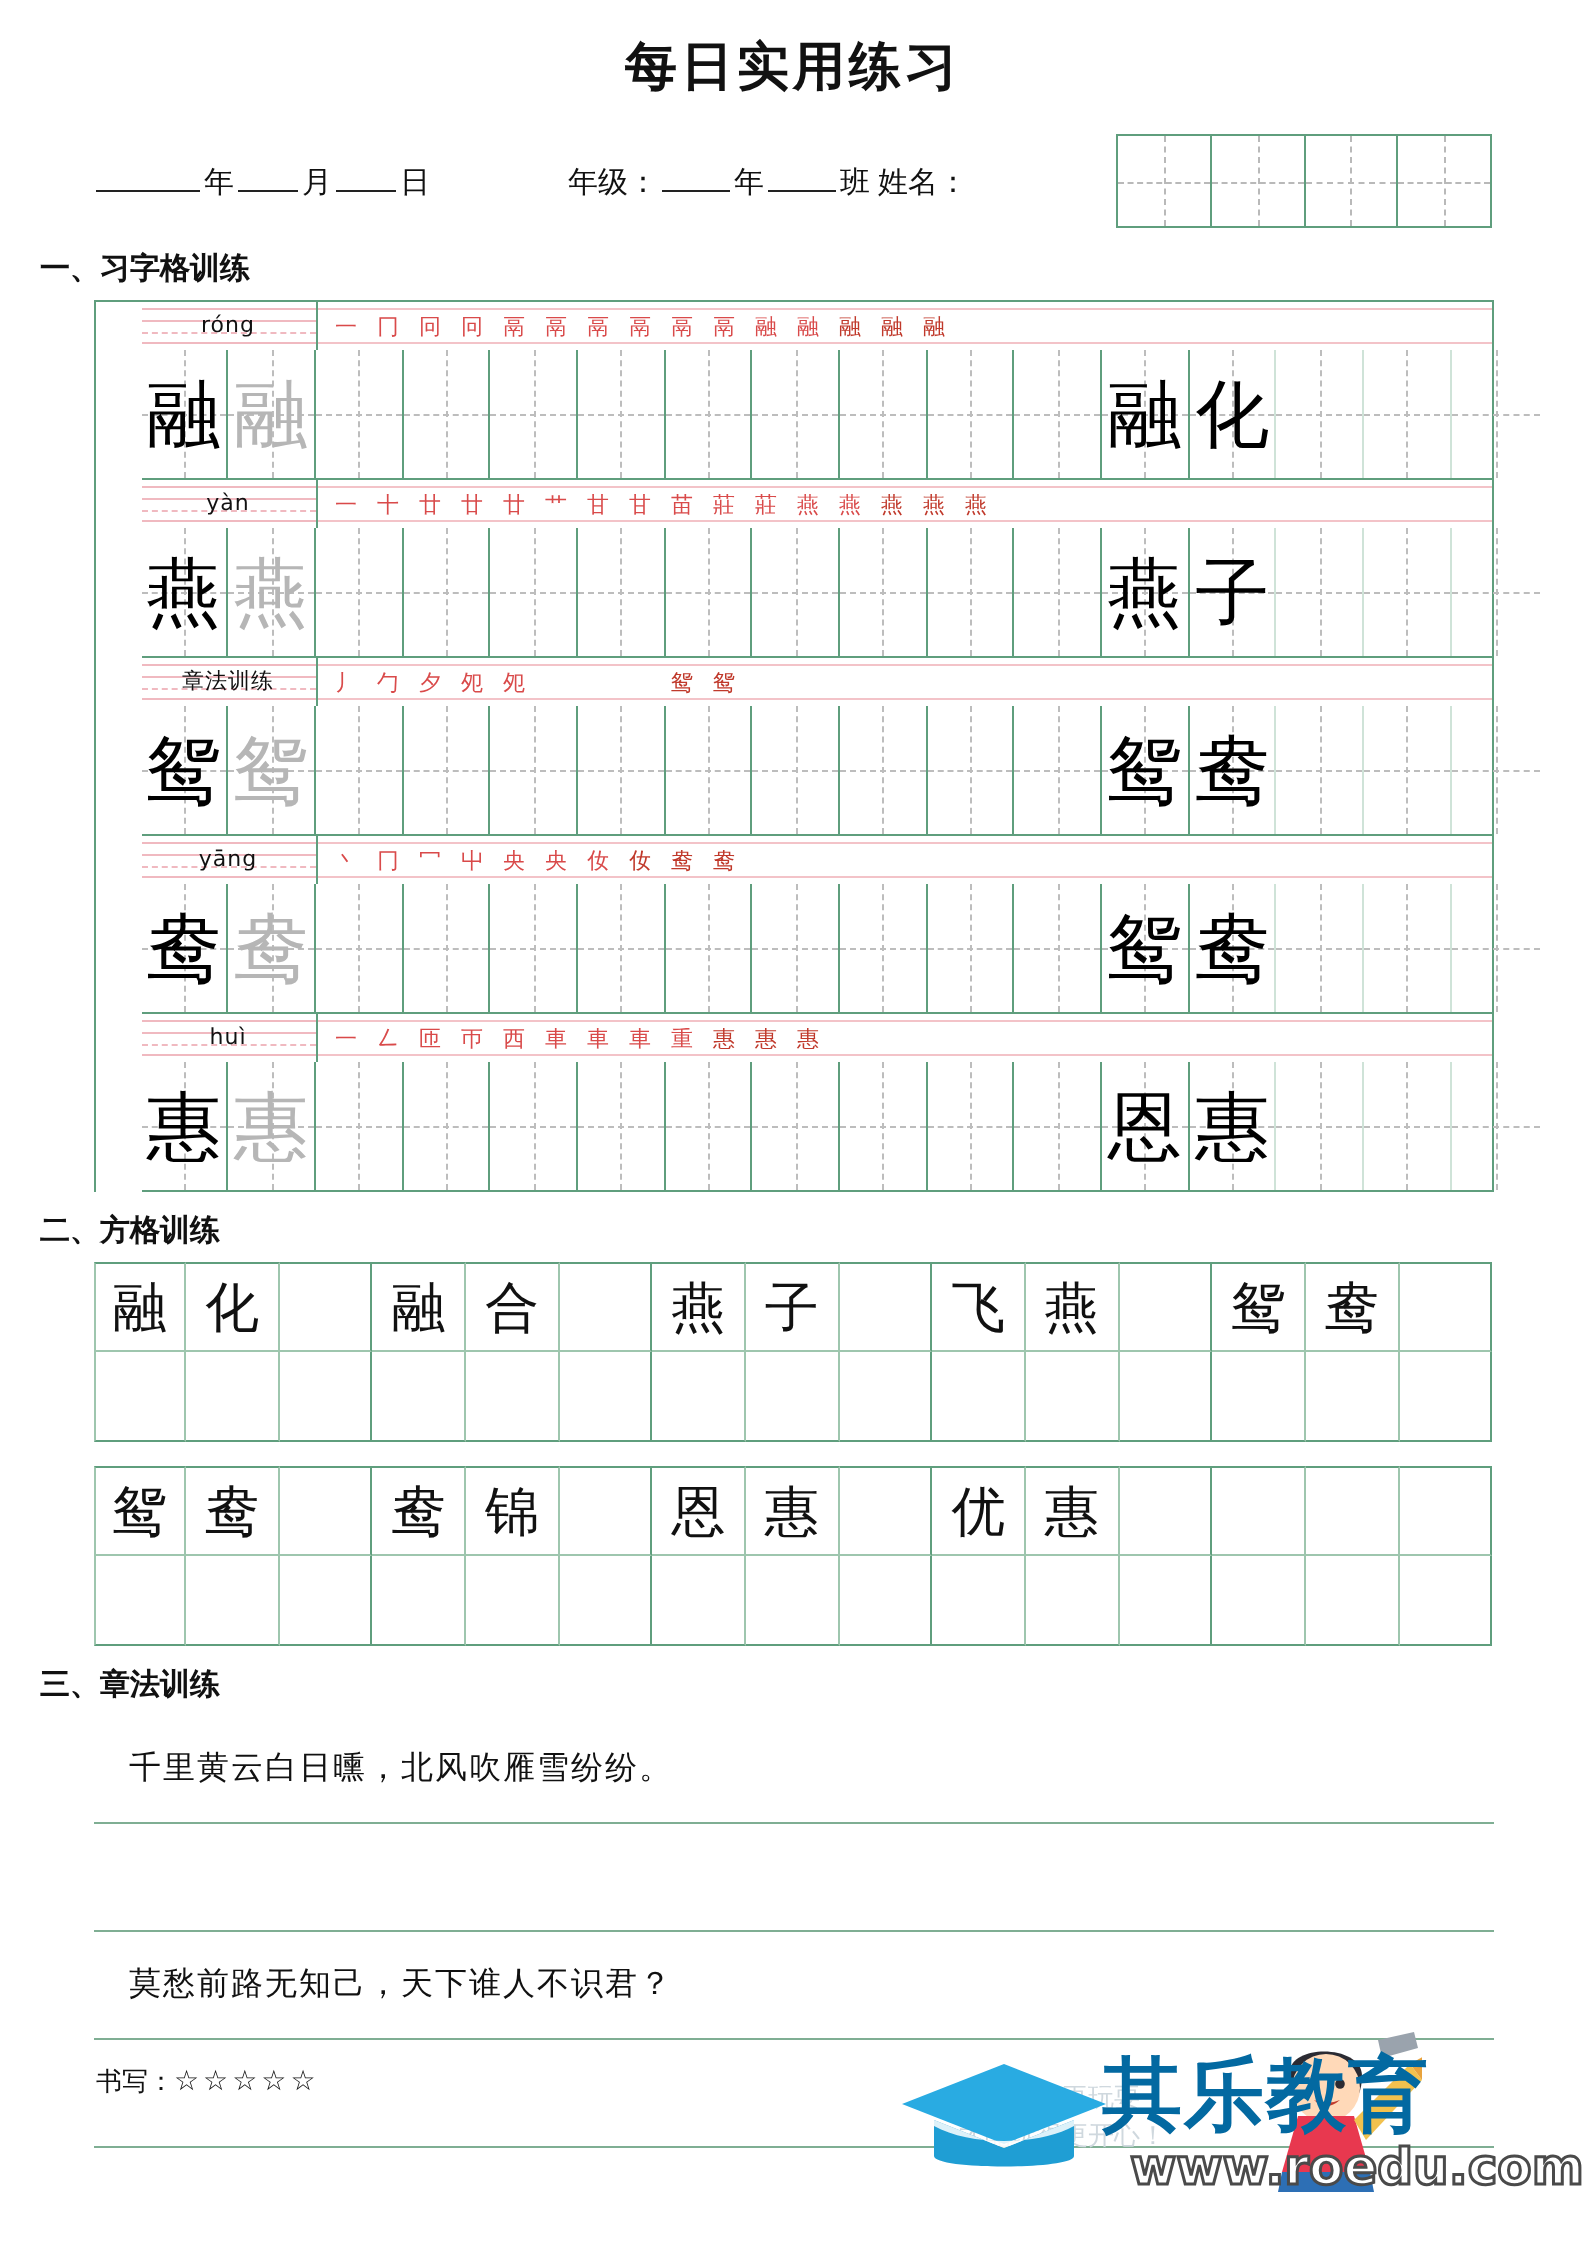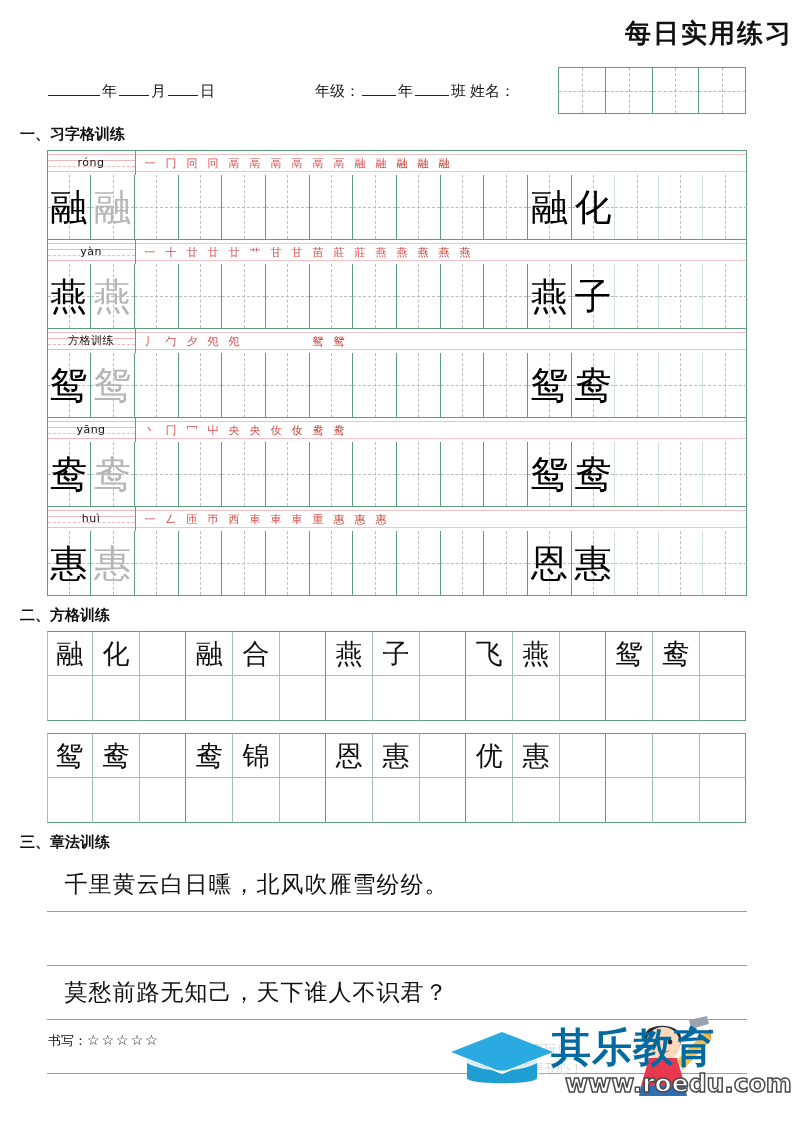--- a/index.html
+++ b/index.html
@@ -7,40 +7,40 @@
     width: 793px; height: 1122px;
     background: #ffffff;
     font-family: "Liberation Sans", "DejaVu Sans", sans-serif;
     color: #111;
     overflow: hidden;
   }
   .page { position: relative; width: 793px; height: 1122px; }
 
   
   .title {
-    text-align: right;
+    text-align: center;
     font-size: 26px;
     font-weight: bold;
     letter-spacing: 2px;
     padding-top: 16px;
     font-family: "DejaVu Sans", "Liberation Sans", sans-serif;
   }
   .hdr-line {
     position: relative;
     height: 56px;
     margin: 8px 0 0 0;
     padding: 0 48px;
     display: flex;
     align-items: flex-end;
     font-size: 15px;
   }
   .date-group { display: flex; align-items: baseline; margin-bottom: 14px; }
   .meta-group {
     display: flex; align-items: baseline;
-    margin-left: 96px; margin-bottom: 14px;
+    margin-left: 65px; margin-bottom: 14px;
   }
   .blank-u { display: inline-block; border-bottom: 1.3px solid #222; }
   .b-lg { width: 52px; }
   .b-md { width: 30px; }
   .b-sm { width: 34px; }
   .lbl { padding: 0 2px; }
 
   
   .name-grid {
     position: absolute;
@@ -74,21 +74,21 @@
     font-family: "DejaVu Sans", "Liberation Sans", sans-serif;
   }
 
   
   .xzg {
     margin: 0 auto;
     width: 700px;
     border: 1.2px solid #5f9e7d;
     border-bottom: none;
   }
-  .xzg-row { border-bottom: 1.2px solid #5f9e7d; }
+  .xzg-row { border-bottom: 1.2px solid #5f9e7d; margin-left: 23px; }
 
   .top-strip { display: flex; height: 24px; }
   .py-box {
     width: 88px; flex: none;
     position: relative;
     border-right: 1.2px solid #5f9e7d;
     overflow: hidden;
   }
   
   .py-box .stave {
@@ -180,21 +180,21 @@
   .fg-row.last .fg-cell { border-bottom: 1.4px solid #5f9e7d; }
   .fg-gap { height: 12px; width: 100%; }
 
   
   .zf { margin: 4px auto 0; width: 700px; }
   .zf-line {
     height: 54px;
     border-bottom: 1.1px solid #7fae93;
     display: flex; align-items: center;
     padding-left: 18px;
-    font-size: 23px;
+    font-size: 16px;
     letter-spacing: 1px;
     font-family: "DejaVu Sans", "Liberation Serif", serif;
   }
   .zf-line.blank { }
 
   
   .footer {
     position: absolute; left: 48px; right: 48px; bottom: 14px;
     height: 76px;
   }
@@ -387,21 +387,21 @@
           </div>
           <div class="cell light"></div>
           <div class="cell light"></div>
           <div class="cell light"></div>
         </div>
       </div>
       <div class="xzg-row">
         <div class="top-strip">
           <div class="py-box">
             <div class="stave"></div>
-            <div class="py-text">方格训练</div>
+            <div class="py-text">章法训练</div>
           </div>
           <div class="stroke-box">
             <div class="slines"></div>
             <div class="stroke">丿</div>
             <div class="stroke">勹</div>
             <div class="stroke">夕</div>
             <div class="stroke">夗</div>
             <div class="stroke">夗</div>
             <div class="stroke">𱍸</div>
             <div class="stroke">𱍸</div>

